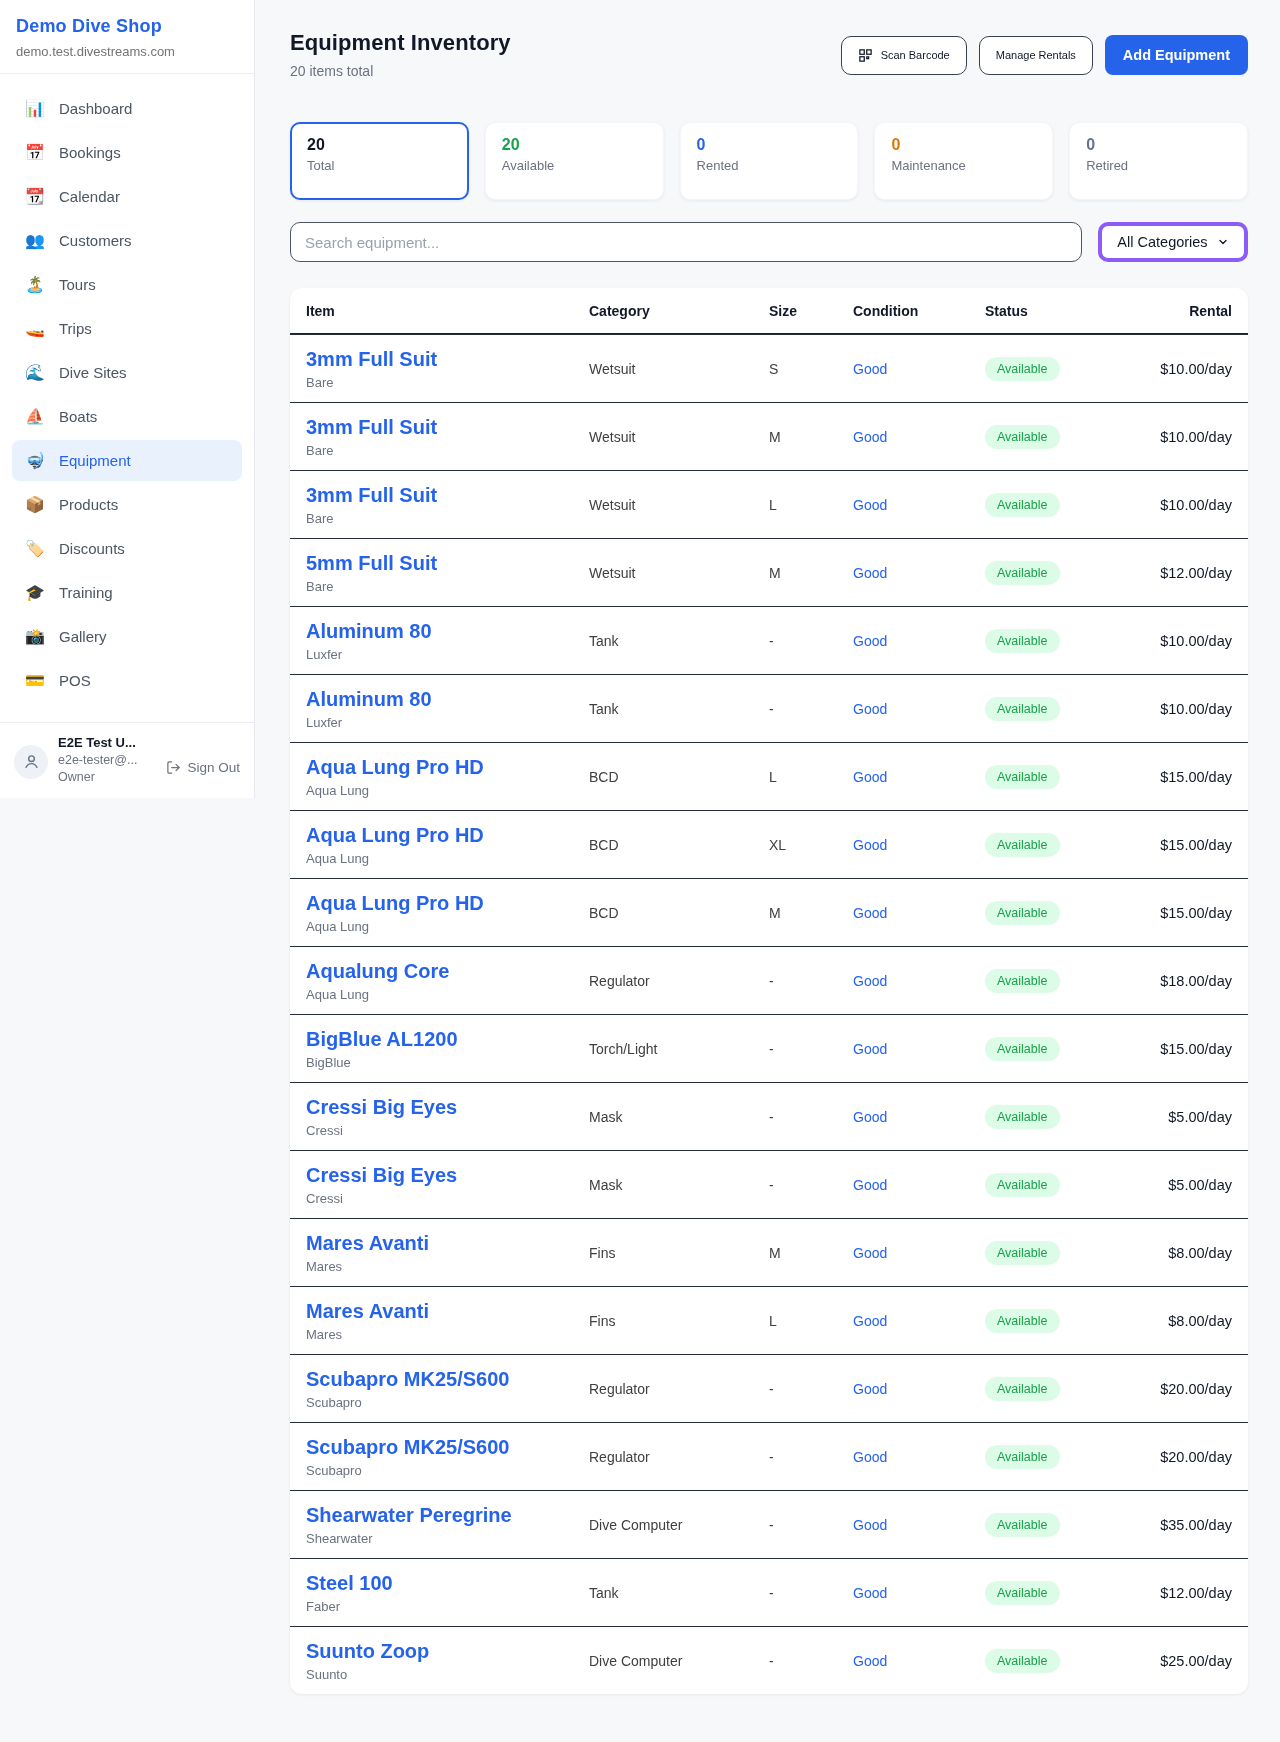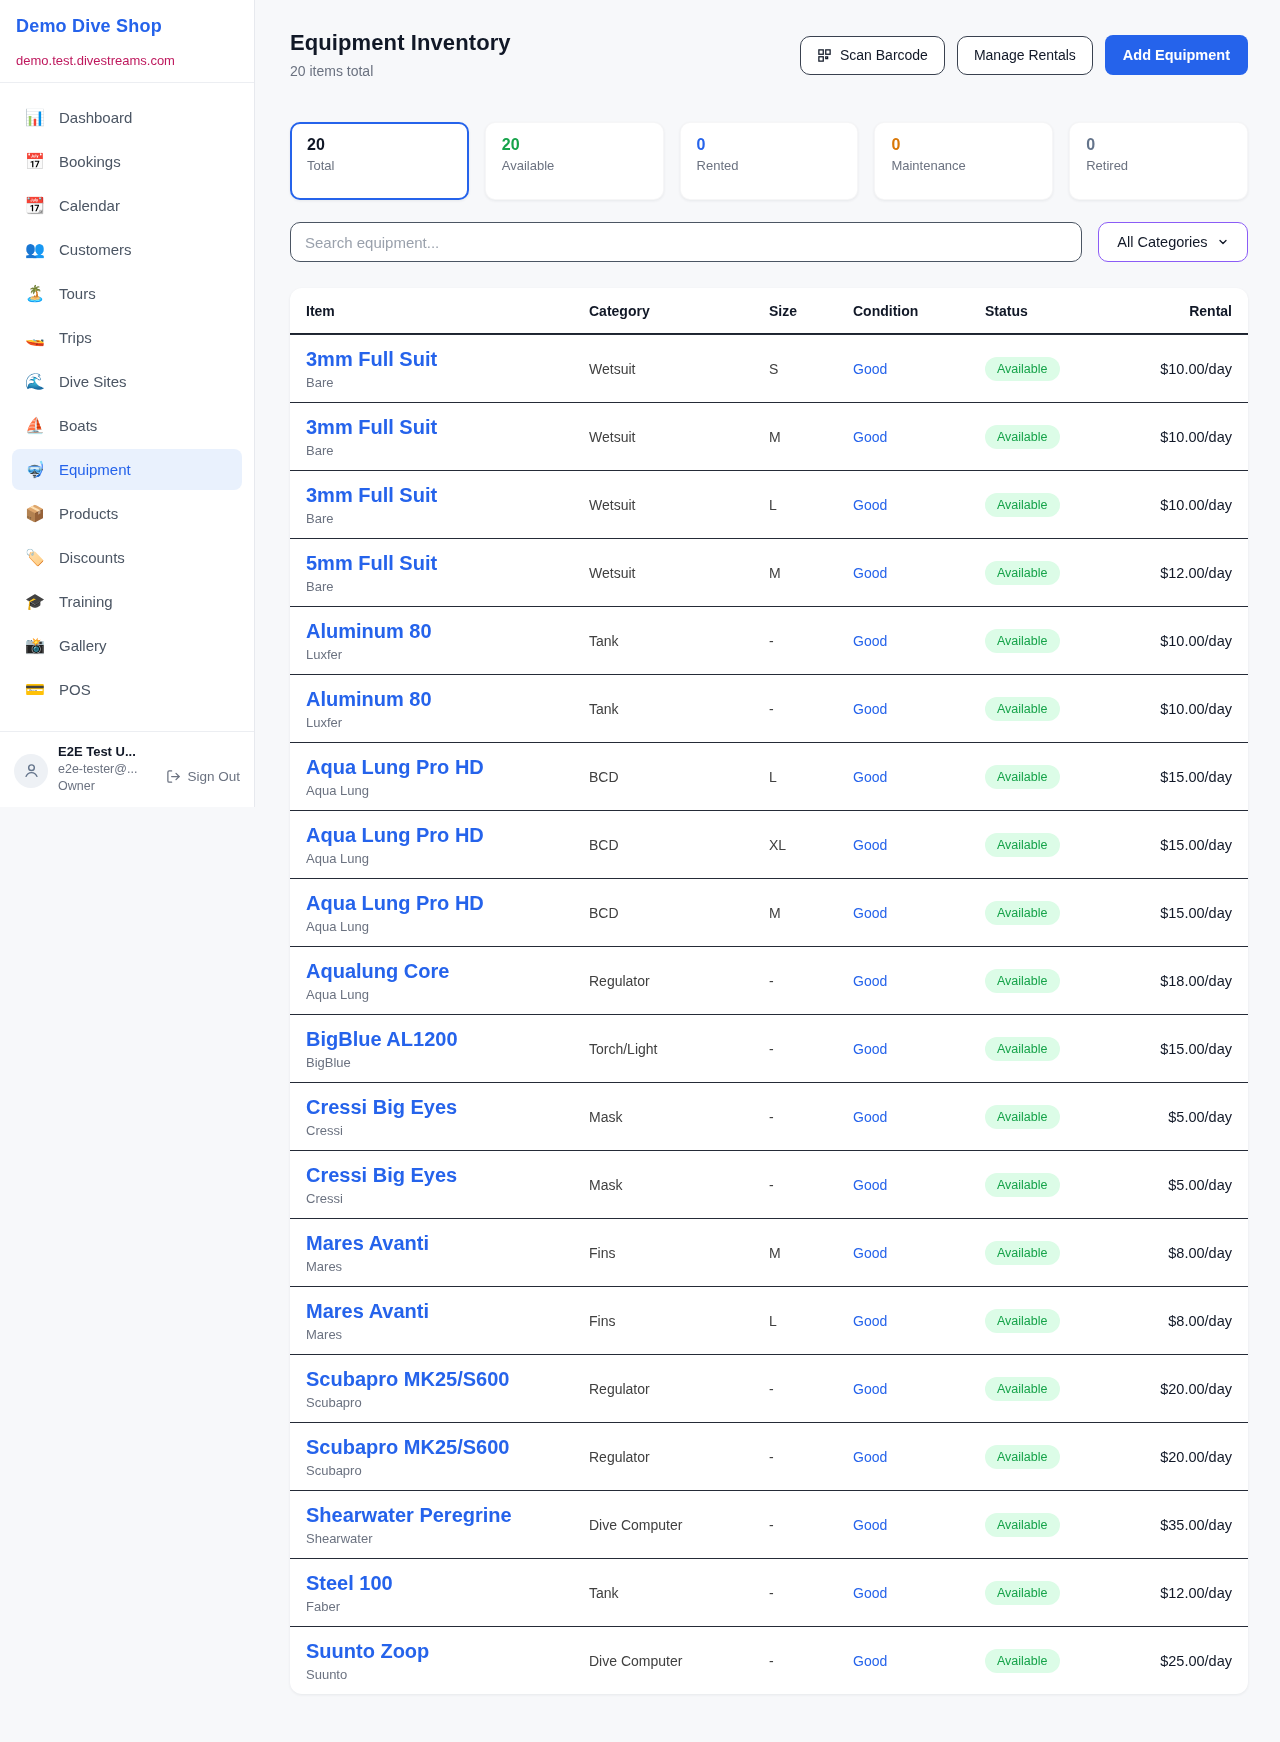--- a/index.html
+++ b/index.html
@@ -12,21 +12,21 @@
     position:relative;
   }
   
   .sidebar {
     position:absolute; left:0; top:0; width:255px;
     background:#ffffff; border-right:1px solid #e7e9ee;
     padding-bottom:2px;
   }
   .brand { padding:16px 16px 14px; border-bottom:1px solid #eceef2; }
   .brand-title { color:#2563eb; font-size:18px; font-weight:700; letter-spacing:.2px; }
-  .brand-sub { color:#be185d; font-size:13px; margin-top:16px; }
+  .brand-sub { color:#737373; font-size:13px; margin-top:7px; }
   .nav { padding:14px 12px 6px; }
   .nav-item {
     display:flex; align-items:center; gap:14px;
     height:41px; padding:0 13px; margin-bottom:3px;
     border-radius:8px; font-size:15px; color:#4b5563; cursor:pointer;
   }
   .nav-item .icon { width:20px; font-size:16px; text-align:center; line-height:1; }
   .nav-item.active { background:#e9f1fd; color:#2563eb; font-weight:500; }
   .side-footer {
     border-top:1px solid #eceef2; margin-top:12px;
@@ -48,21 +48,21 @@
   
   .main { position:absolute; left:255px; top:0; width:1025px; padding:30px 0 0 35px; }
   .content { width:958px; }
   .page-head { display:flex; align-items:flex-start; justify-content:space-between; height:64px; }
   .page-title { font-size:22px; font-weight:700; color:#111827; letter-spacing:.1px; }
   .page-sub { font-size:14px; color:#6b7280; margin-top:7px; }
   .head-actions { display:flex; gap:12px; align-items:center; margin-top:5px; }
   .btn {
     height:39px; display:flex; align-items:center; gap:8px;
     padding:12px 16px; border-radius:10px; background:#fff;
-    border:1px solid #39414f; font-size:14px; font-weight:500; color:#111827; cursor:pointer;
+    border:1px solid #39414f; font-size:11px; font-weight:500; color:#111827; cursor:pointer;
   }
   .btn-primary {
     background:#2563eb; border:none; color:#fff; border-radius:8px;
     font-size:14.5px; font-weight:600; padding:0 18px; height:40px;
   }
   
   .stats { display:flex; gap:16px; margin-top:28px; }
   .stat-card {
     flex:1; height:78px; background:#fff; border-radius:10px;
     padding:13px 16px; border:1px solid rgba(17,24,39,0.04);
@@ -73,21 +73,21 @@
   .stat-label { font-size:13px; color:#6b7280; margin-top:4px; }
   
   .filters { display:flex; gap:16px; margin-top:22px; }
   .search-input {
     flex:1; height:40px; border:1px solid #4b5563; border-radius:10px;
     padding:0 14px; font-size:15px; font-family:"Liberation Sans",sans-serif;
     color:#111827; background:#fff; outline:none;
   }
   .search-input::placeholder { color:#9aa1ac; }
   .select {
-    width:150px; height:40px; border:1px solid #8b5cf6; border-radius:10px;
+    width:150px; height:40px; border:4px solid #8b5cf6; border-radius:10px;
     background:#fff; display:flex; align-items:center; justify-content:center;
     gap:9px; font-size:14.5px; color:#111827; cursor:pointer;
   }
   
   .table-card {
     margin-top:26px; background:#fff; border-radius:12px;
     box-shadow:0 1px 3px rgba(16,24,40,.07); overflow:hidden;
   }
   .trow {
     display:grid; grid-template-columns:283px 180px 84px 132px 1fr 150px;

